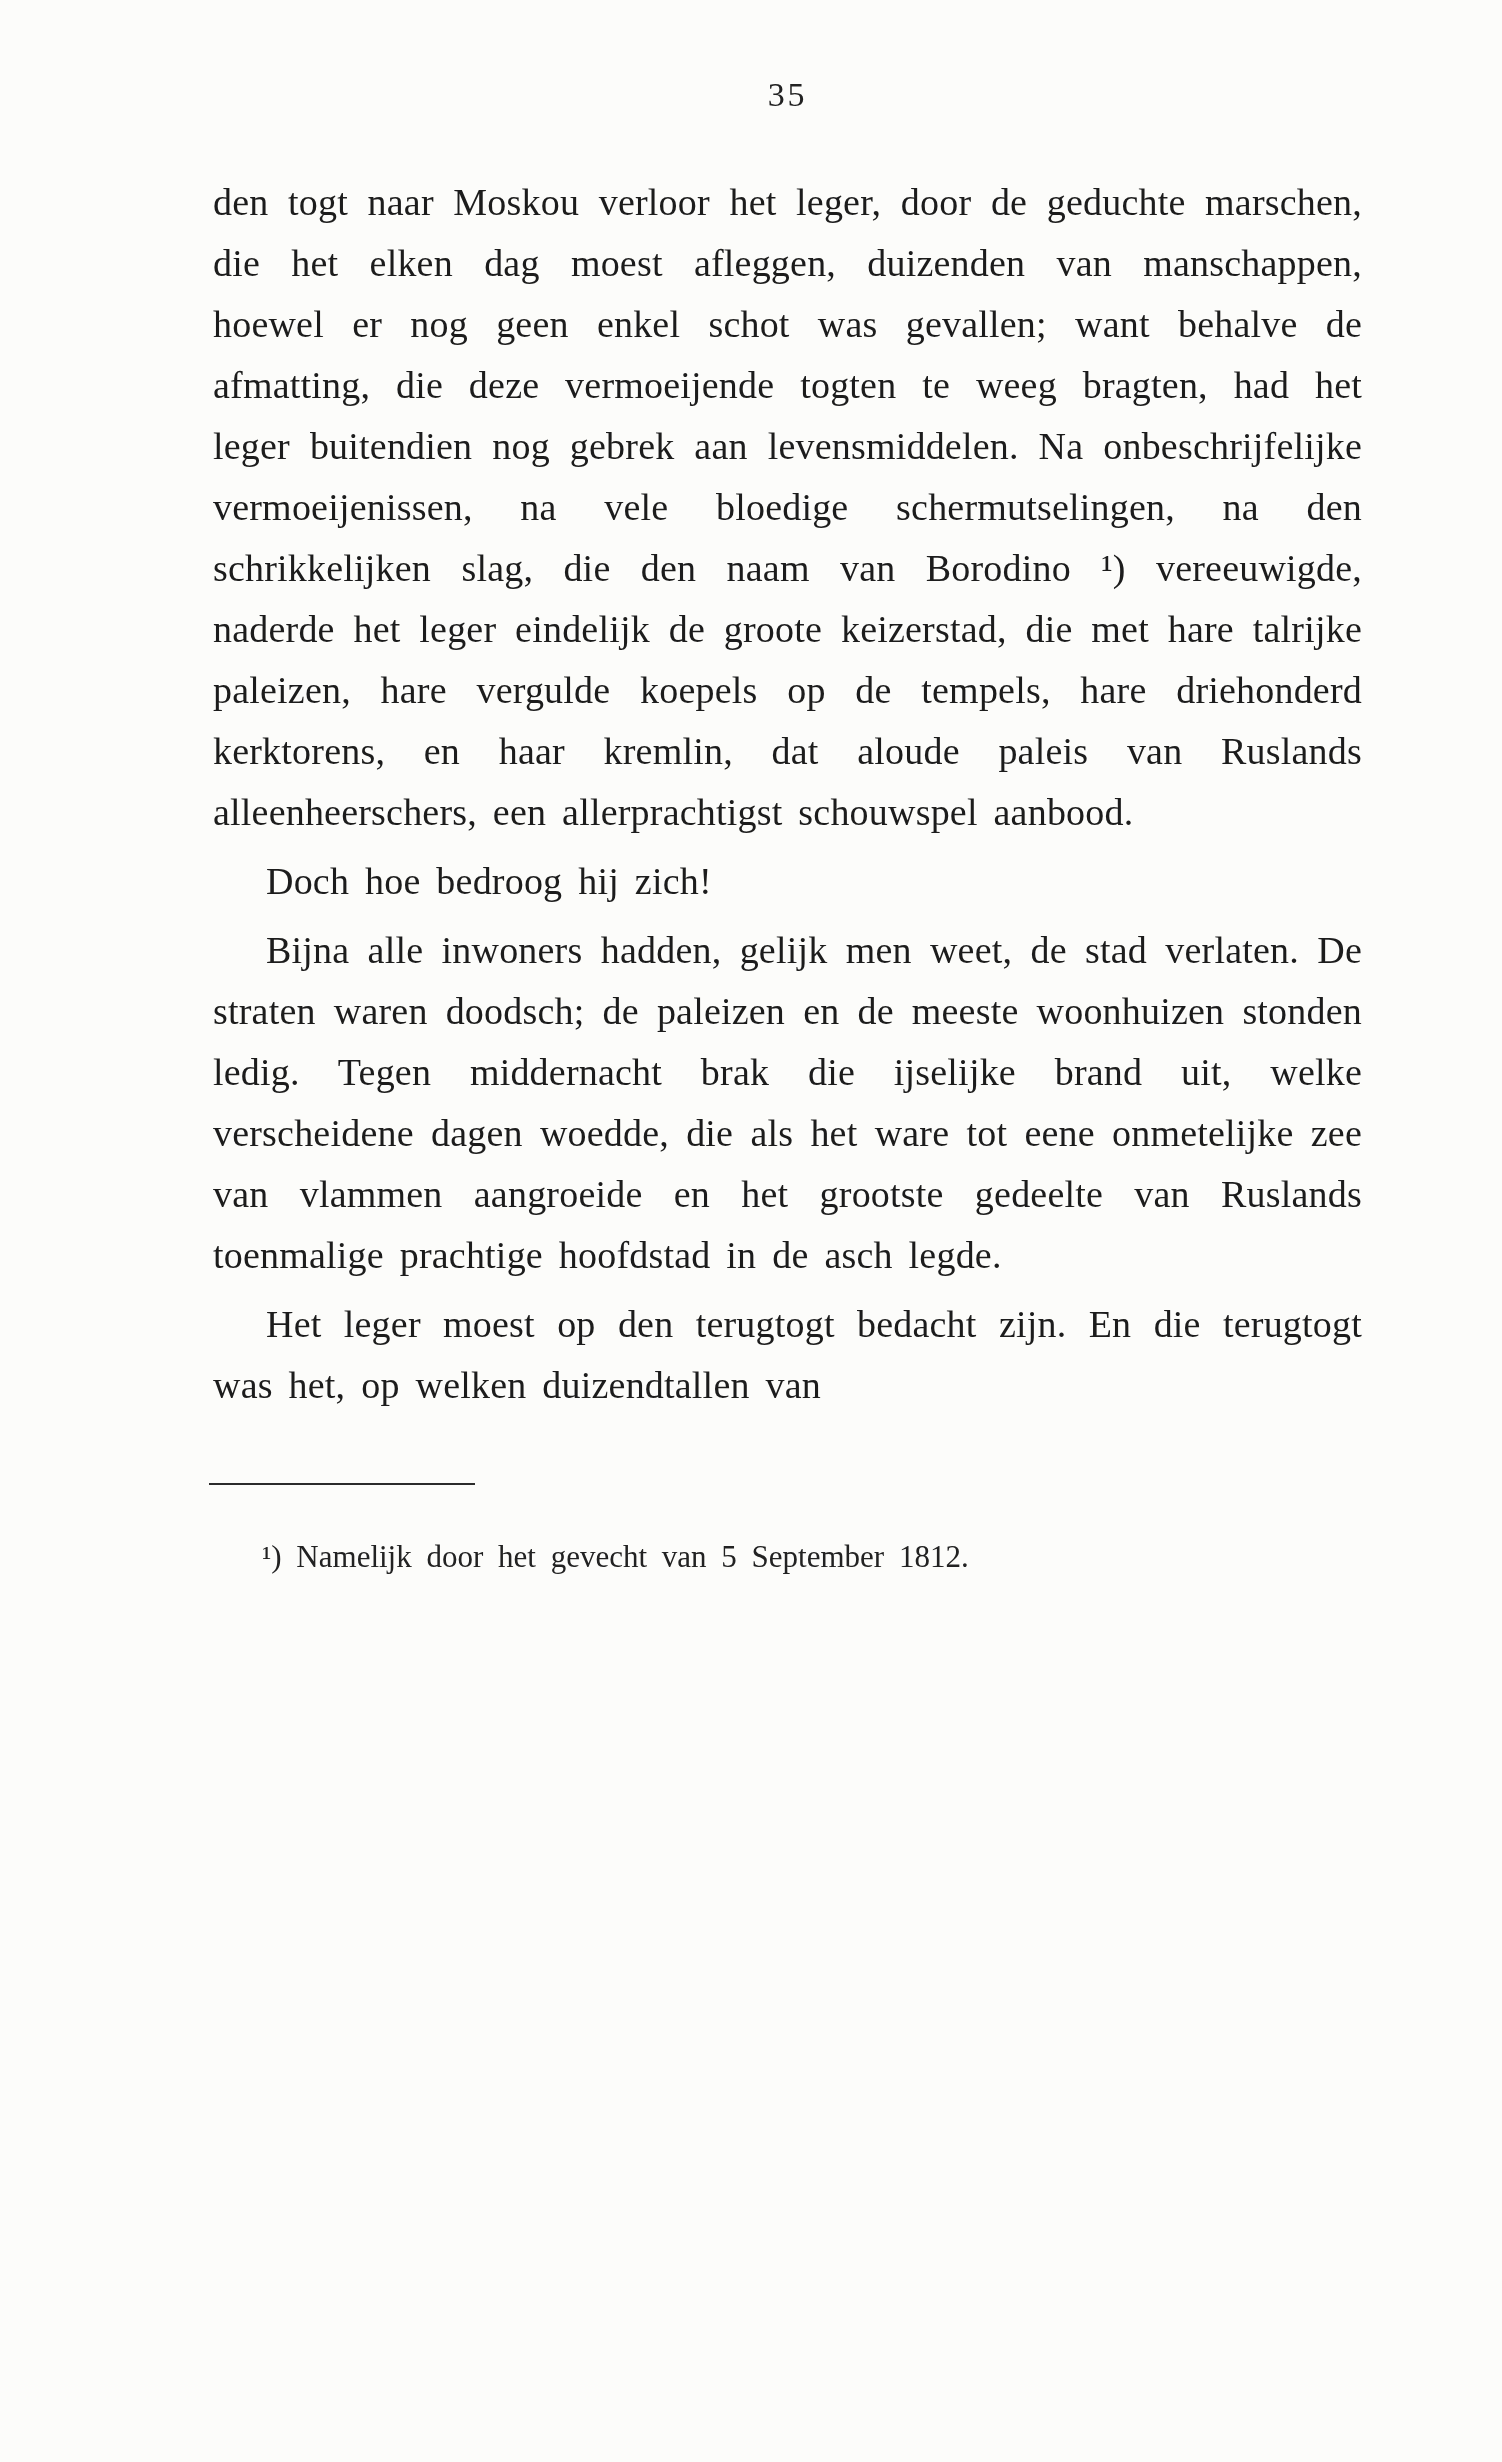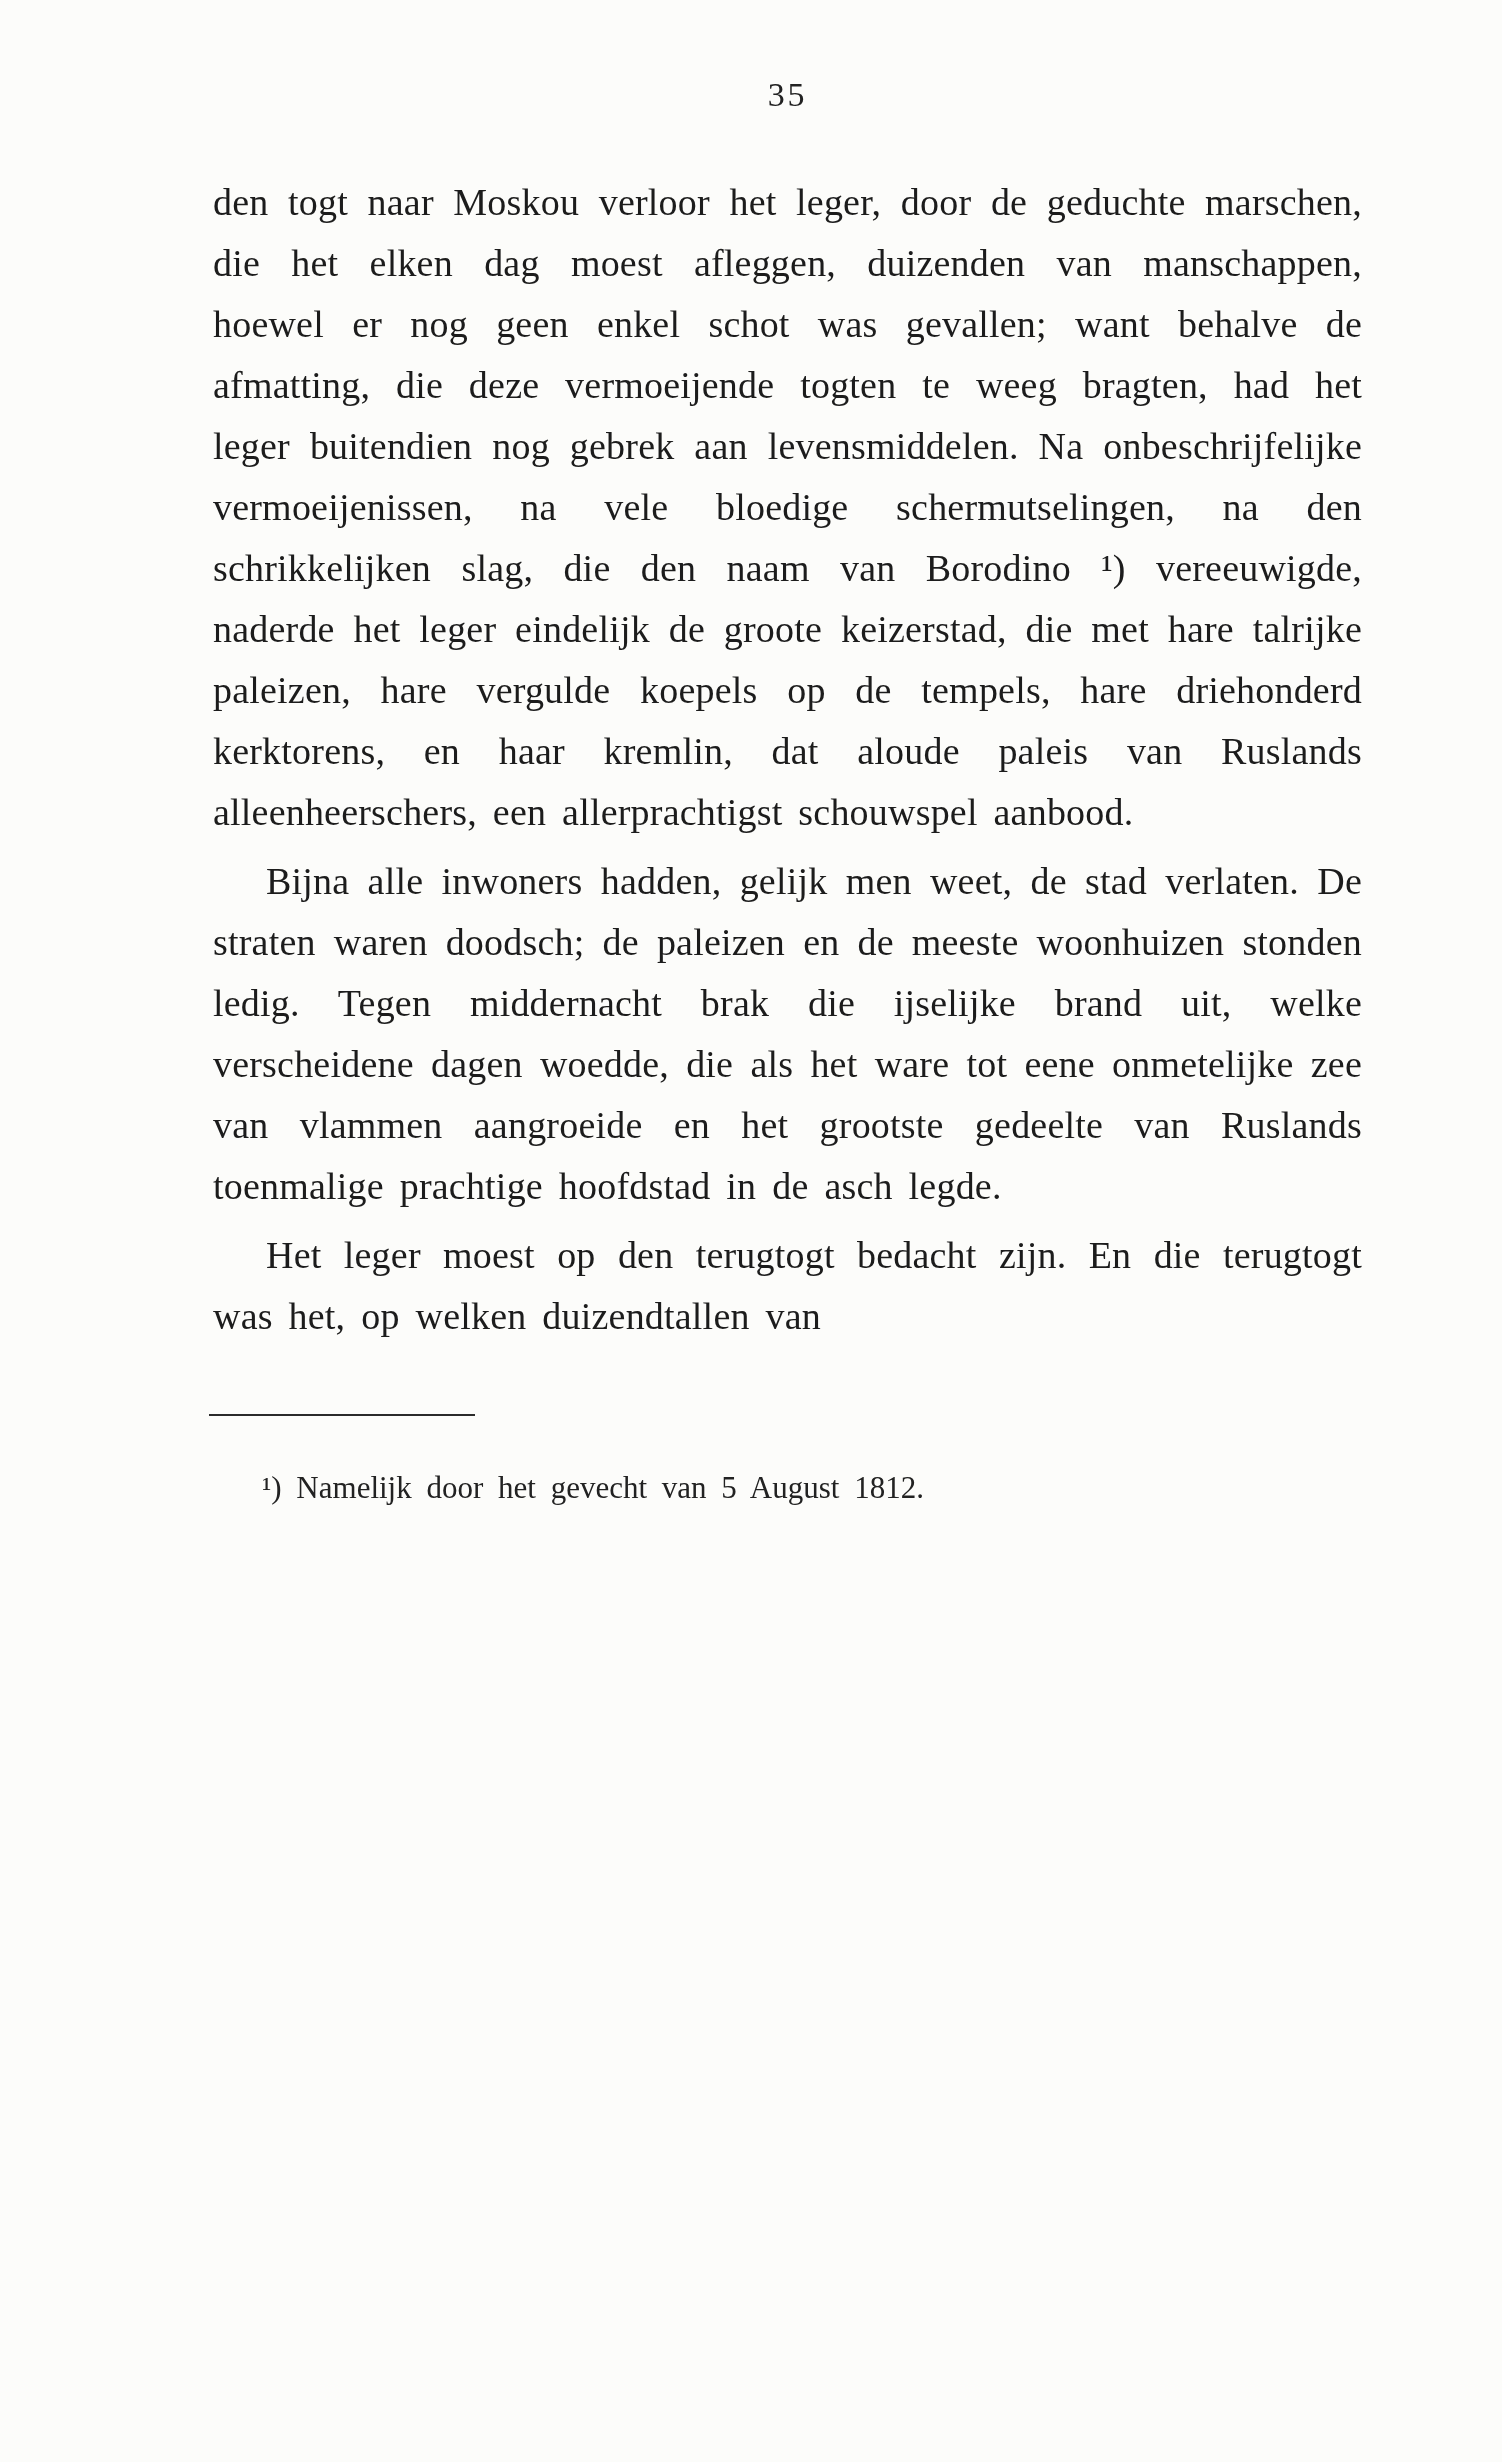--- a/index.html
+++ b/index.html
@@ -59,22 +59,23 @@
 </style>
 </head>
 <body>
 
 <div class="page">
 
   <div class="page-number">35</div>
 
   <div class="body-text">
     <p>den togt naar Moskou verloor het leger, door de geduchte marschen, die het elken dag moest afleggen, duizenden van manschappen, hoewel er nog geen enkel schot was gevallen; want behalve de afmatting, die deze vermoeijende togten te weeg bragten, had het leger buitendien nog gebrek aan levensmiddelen. Na onbeschrijfelijke vermoeijenissen, na vele bloedige schermutselingen, na den schrikkelijken slag, die den naam van Borodino ¹) vereeuwigde, naderde het leger eindelijk de groote keizerstad, die met hare talrijke paleizen, hare vergulde koepels op de tempels, hare driehonderd kerktorens, en haar kremlin, dat aloude paleis van Ruslands alleenheerschers, een allerprachtigst schouwspel aanbood.</p>
+    <p class="indent">Doch hoe bedroog hij zich!</p>
     <p class="indent">Bijna alle inwoners hadden, gelijk men weet, de stad verlaten. De straten waren doodsch; de paleizen en de meeste woonhuizen stonden ledig. Tegen middernacht brak die ijselijke brand uit, welke verscheidene dagen woedde, die als het ware tot eene onmetelijke zee van vlammen aangroeide en het grootste gedeelte van Ruslands toenmalige prachtige hoofdstad in de asch legde.</p>
     <p class="indent">Het leger moest op den terugtogt bedacht zijn. En die terugtogt was het, op welken duizendtallen van</p>
   </div>
 
   <hr class="footnote-rule">
 
-  <div class="footnote">¹) Namelijk door het gevecht van 5 August 1812.</div>
+  <div class="footnote">¹) Namelijk door het gevecht van 5 September 1812.</div>
 
 </div>
 
 
 </body></html>

